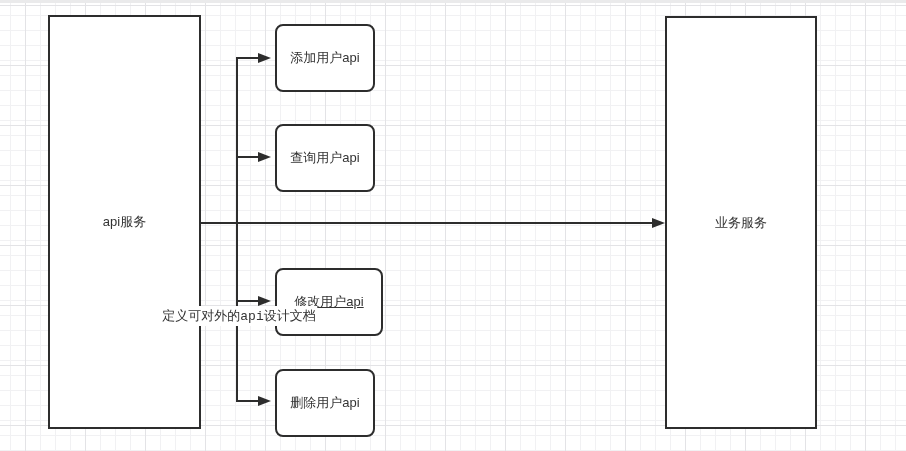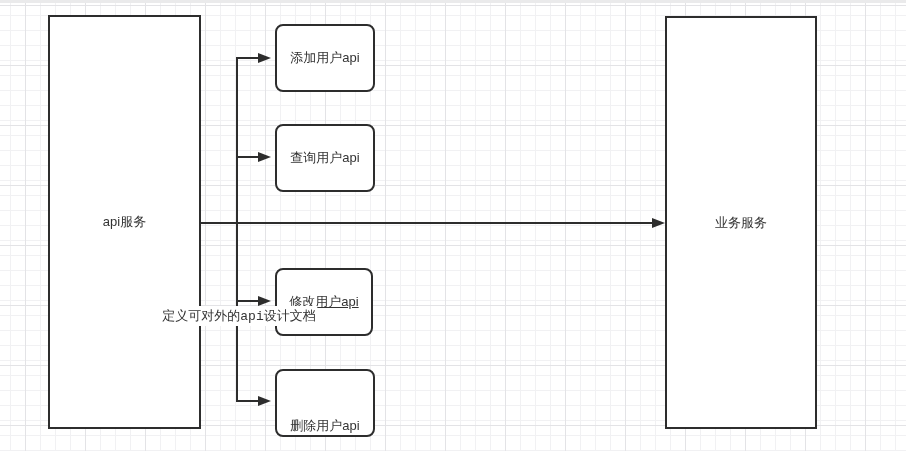--- a/index.html
+++ b/index.html
@@ -81,23 +81,23 @@
   </div>
 
   <div class="node node-small" style="left:275px;top:24px;width:100px;height:68px;">
     <span>添加用户api</span>
   </div>
 
   <div class="node node-small" style="left:275px;top:124px;width:100px;height:68px;">
     <span>查询用户api</span>
   </div>
 
-  <div class="node node-small" style="left:275px;top:268px;width:98px;height:68px;text-decoration:underline;">
+  <div class="node node-small" style="left:275px;top:268px;width:108px;height:68px;text-decoration:underline;">
     <span>修改用户api</span>
   </div>
 
-  <div class="node node-small" style="left:275px;top:369px;width:100px;height:68px;align-items:flex-end;">
+  <div class="node node-small" style="left:275px;top:369px;width:100px;height:68px;">
     <span>删除用户api</span>
   </div>
 
   <div class="edge-label" style="left:239px;top:316px;">定义可对外的api设计文档</div>
 
 </div>
 
 </body></html>

